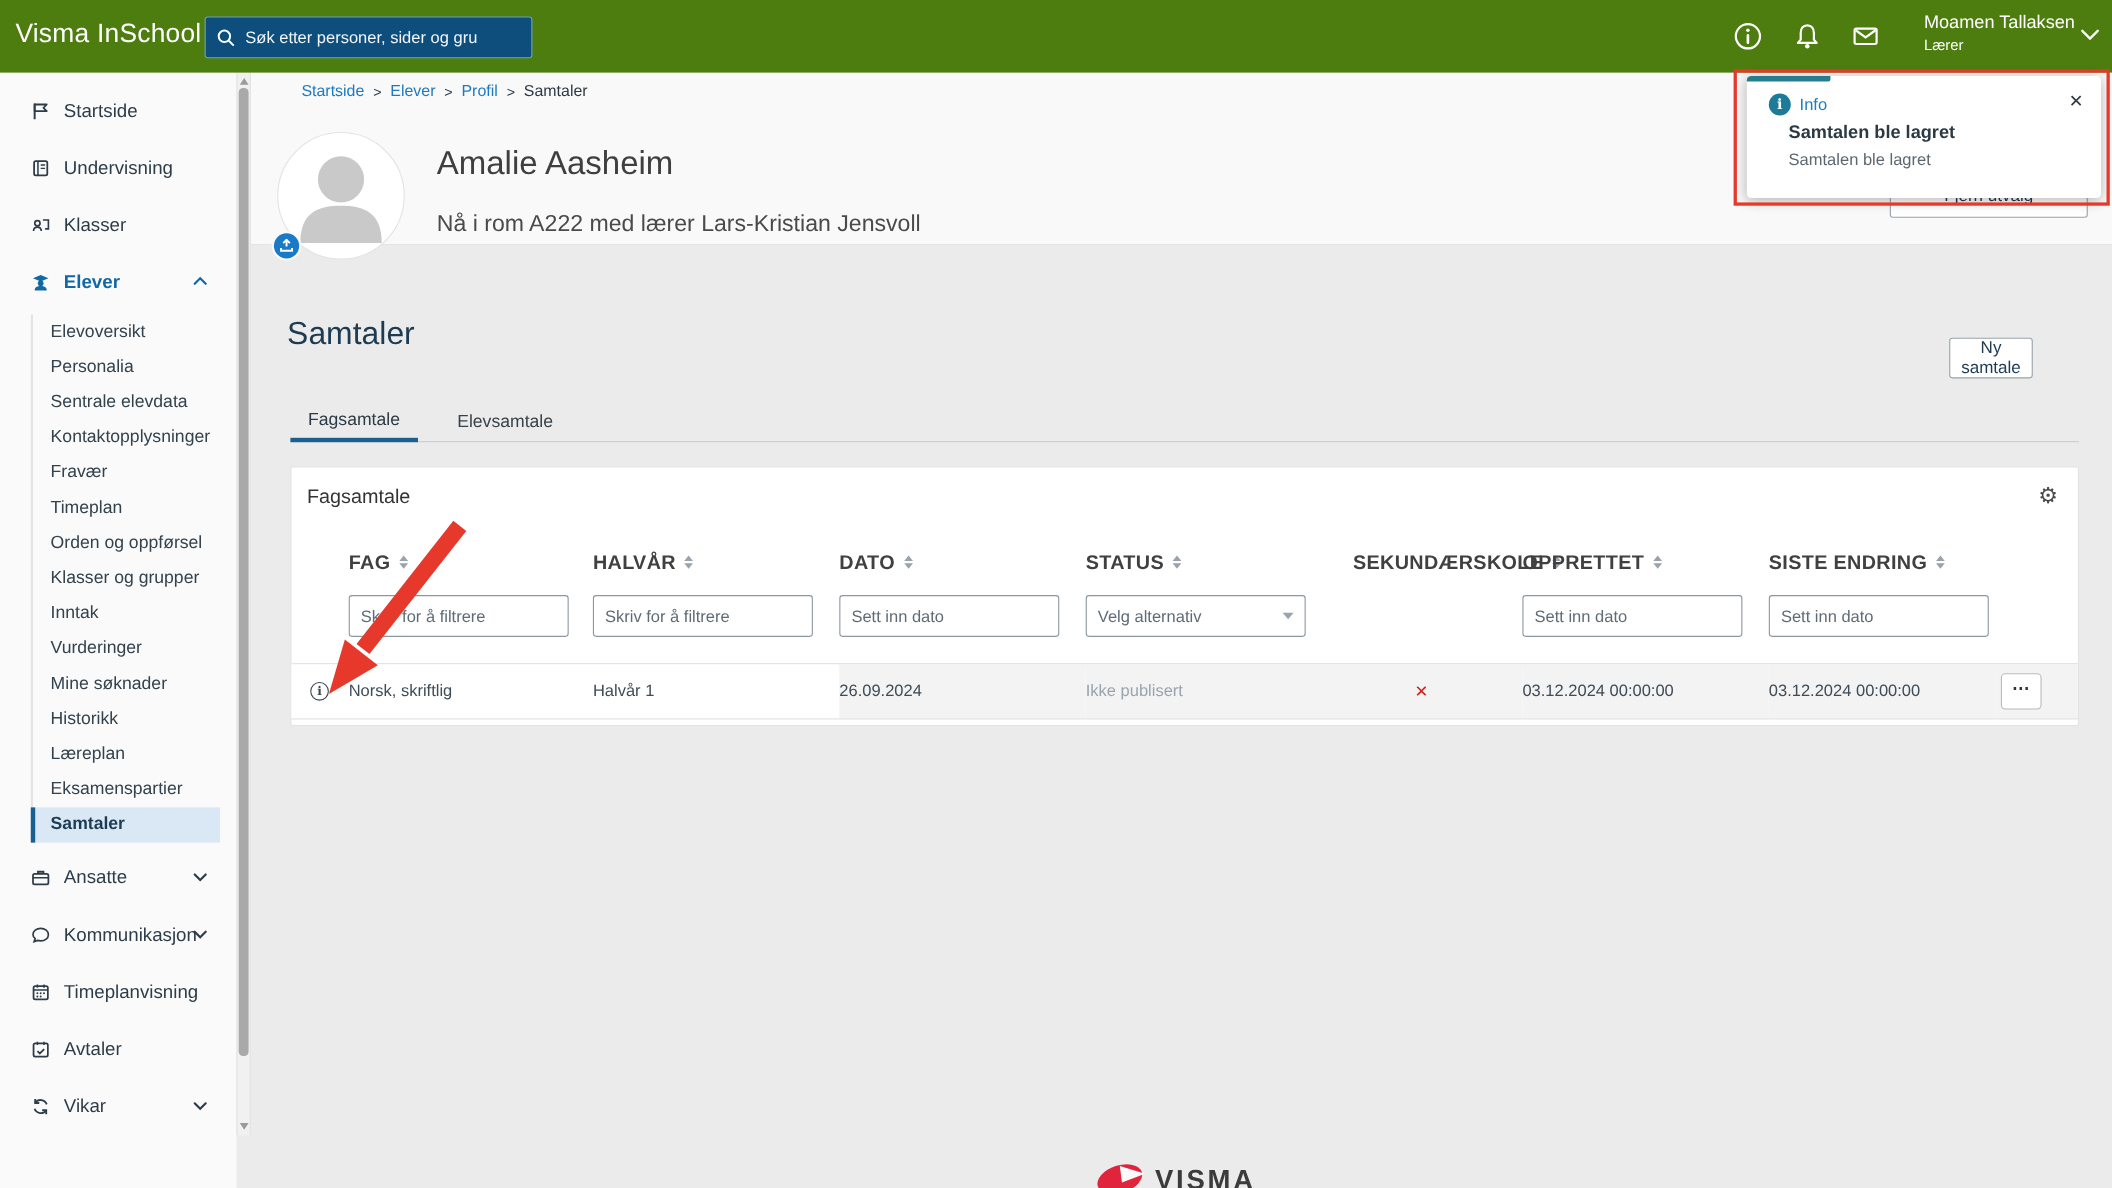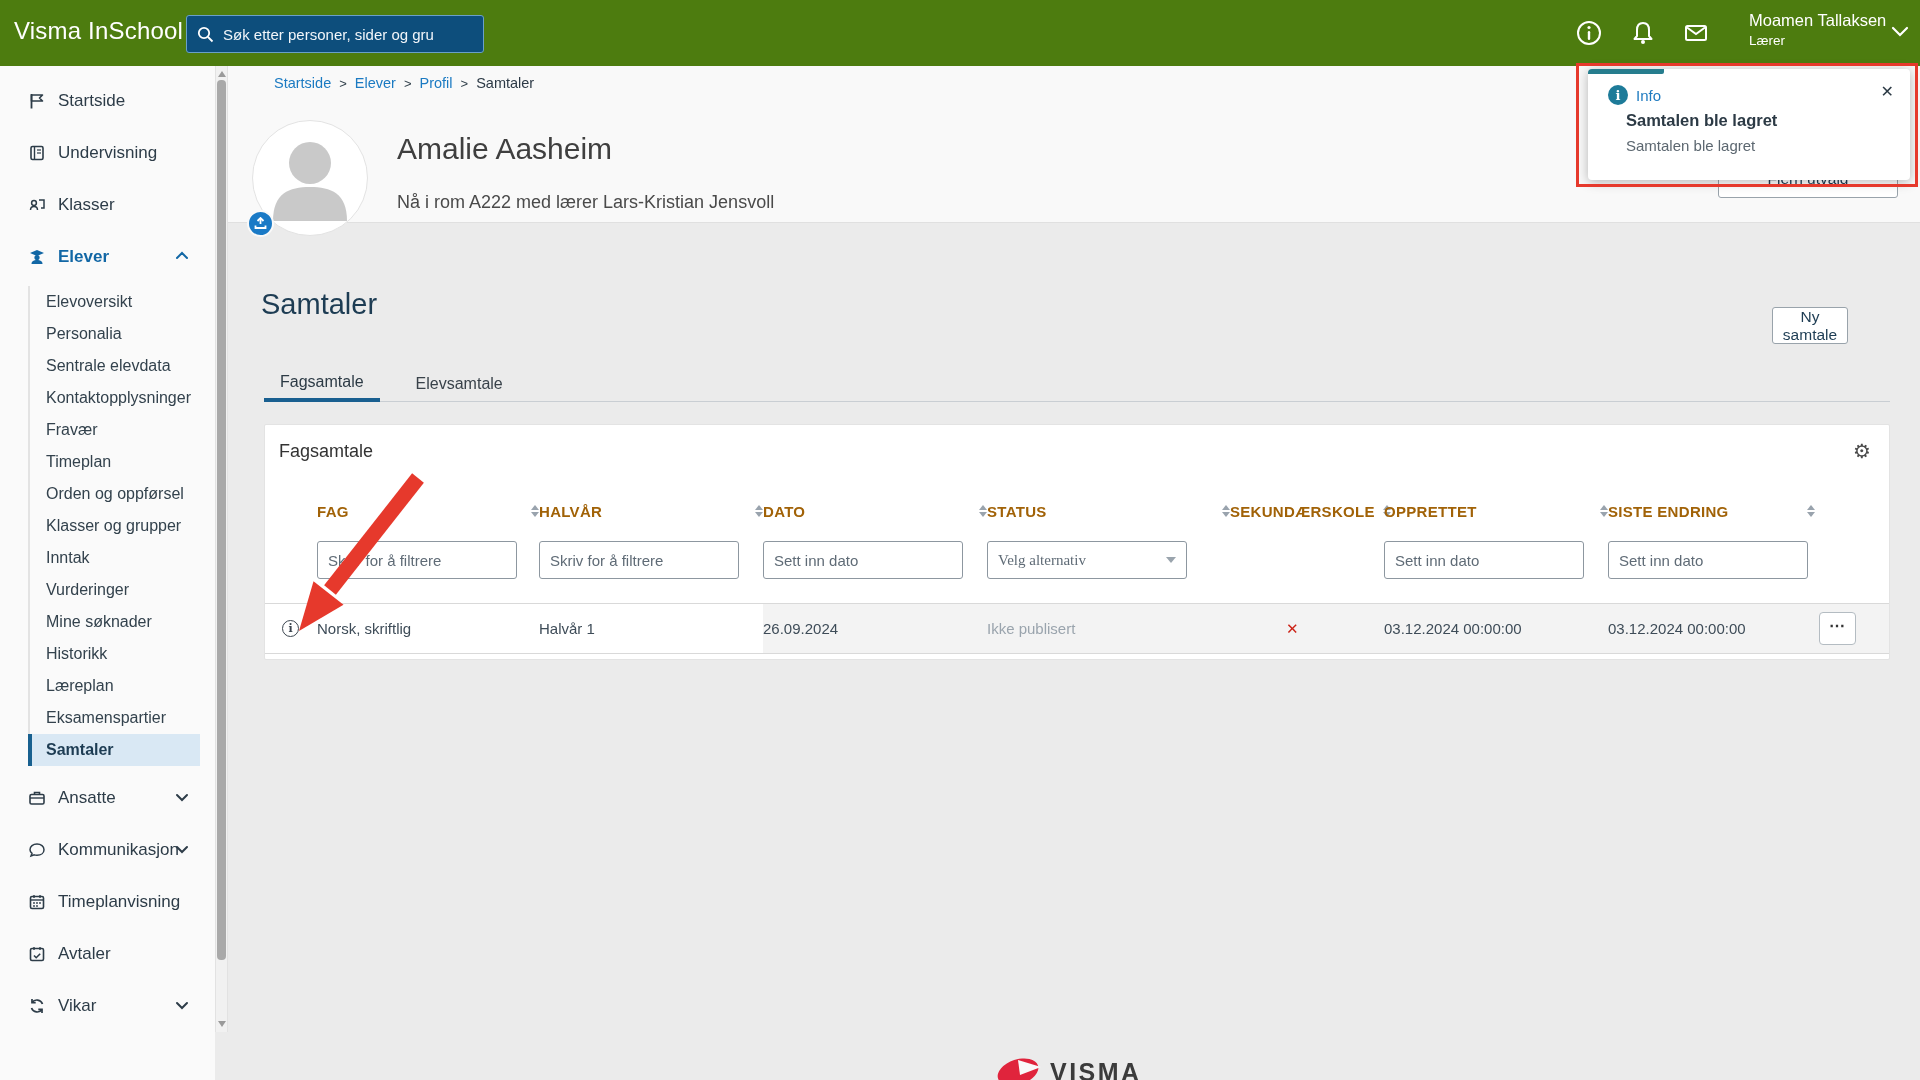--- a/index.html
+++ b/index.html
@@ -49,48 +49,48 @@
   .breadcrumb { position:absolute; left:46px; top:0; height:34px; display:flex; align-items:center;
     gap:8px; font-size:14.5px; }
   .breadcrumb a { color:#1b7ac2; text-decoration:none; cursor:pointer; }
   .breadcrumb .sep { color:#33424d; font-size:13px; }
   .breadcrumb .current { color:#2d3a46; }
   .avatar { position:absolute; left:24px; top:54px; width:116px; height:116px; border-radius:50%;
     background:#fff; border:1px solid #e3e3e3; overflow:hidden; }
   .avatar-badge { position:absolute; left:19px; top:144px; width:27px; height:27px; border-radius:50%;
     background:#1a7ac6; border:2px solid #f9f9f9; display:flex; align-items:center; justify-content:center; cursor:pointer; }
   .p-name { position:absolute; left:169px; top:66px; font-size:30px; color:#3f3f3f; }
-  .p-sub { position:absolute; left:169px; top:126px; font-size:18px; color:#4a4a4a; }
+  .p-sub { position:absolute; left:169px; top:126px; font-size:21px; color:#4a4a4a; }
   .btn { background:#fff; border:1px solid #99a3ab; border-radius:3px; color:#1d3c53;
     font-size:15.5px; font-family:inherit; cursor:pointer; }
   .fjern-btn { position:absolute; left:1718px; top:160px; width:180px; height:38px; z-index:31; }
   
   .main-title { position:absolute; left:261px; top:288px; font-size:29px; font-weight:500; color:#1d3c53; }
   .ny-btn { position:absolute; left:1772px; top:307px; width:76px; height:37px; }
   .tabs { position:absolute; left:264px; top:366px; width:1626px; height:36px; border-bottom:1px solid #c9ced3; display:flex; }
   .tab { padding:0 16px; font-size:16px; color:#39424a; display:flex; align-items:center; cursor:pointer; height:36px; }
   .tab.active { border-bottom:4px solid #195f90; color:#2c3a45; }
   
   .card { position:absolute; left:264px; top:424px; width:1626px; height:236px; background:#fff;
     border:1px solid #e3e3e3; border-radius:2px; }
   .card-head { height:56px; padding:16px 14px 0; display:flex; justify-content:space-between; align-items:flex-start; }
   .card-title { font-size:18px; color:#333; }
   .gear { font-size:20px; color:#4a4a4a; cursor:pointer; line-height:1; margin-right:4px; }
   .tgrid { display:grid; grid-template-columns:52px 222px 224px 224px 243px 154px 224px 207px 1fr; align-items:center; }
   .thead { height:60px; }
-  .th { font-size:15px; font-weight:bold; color:#a16207; letter-spacing:.3px; display:flex; align-items:center; cursor:pointer;justify-content:space-between; }
+  .th { font-size:18px; font-weight:bold; color:#404040; letter-spacing:.3px; display:flex; align-items:center; cursor:pointer; }
   .sort { display:inline-flex; flex-direction:column; gap:2px; margin-left:8px; }
   .sort i { width:0; height:0; border-left:4px solid transparent; border-right:4px solid transparent; }
   .sort .up { border-bottom:5px solid #99a3ad; }
   .sort .dn { border-top:5px solid #99a3ad; }
   .tfilter { height:62px; align-items:start; }
   .tfilter input, .fselect { width:200px; height:38px; border:1px solid #8d97a0; border-radius:3px;
     font-size:15px; font-family:inherit; padding:0 10px; color:#3e4c58; background:#fff; }
   .tfilter input::placeholder { color:#5f6b76; opacity:1; }
-  .fselect { display:flex; align-items:center; justify-content:space-between; color:#5f6b76; cursor:pointer;font-family:Liberation Serif, serif; }
+  .fselect { display:flex; align-items:center; justify-content:space-between; color:#5f6b76; cursor:pointer; }
   .fselect .caret { width:0; height:0; border-left:5px solid transparent; border-right:5px solid transparent;
     border-top:6px solid #9aa4ad; }
   .trow { height:51px; border-top:1px solid #d9d9d9; border-bottom:1px solid #d9d9d9; font-size:15px; color:#3e4c58; }
   .trow > div { height:100%; display:flex; align-items:center; background:#f3f3f3; }
   .trow > div.white { background:#fff; }
   .info-circ { width:17px; height:17px; border:1.5px solid #3c4650; border-radius:50%;
     display:inline-flex; align-items:center; justify-content:center; font-size:11px; font-weight:bold;
     font-family:"DejaVu Serif", serif; color:#3c4650; margin-left:17px; cursor:pointer; }
   .muted { color:#9aa4ad; }
   .redx { color:#cc2418; font-weight:bold; font-size:15px; margin-left:56px; }

